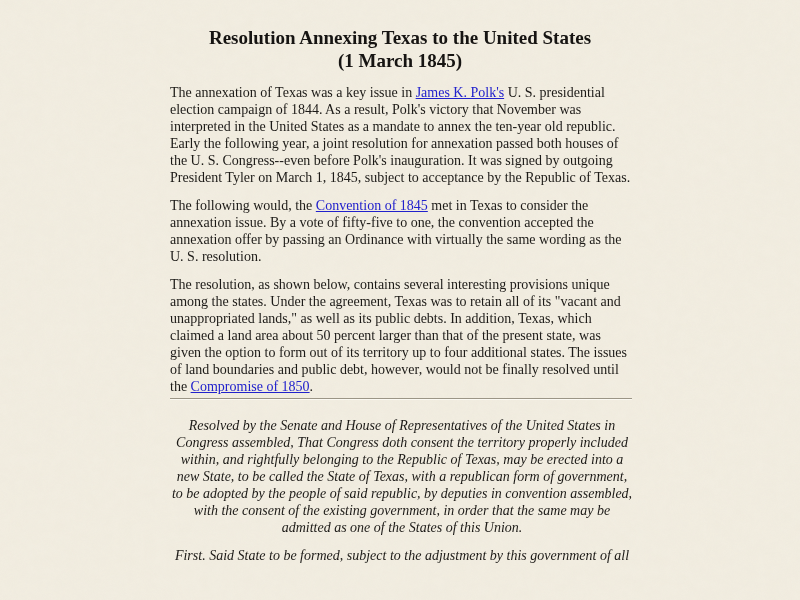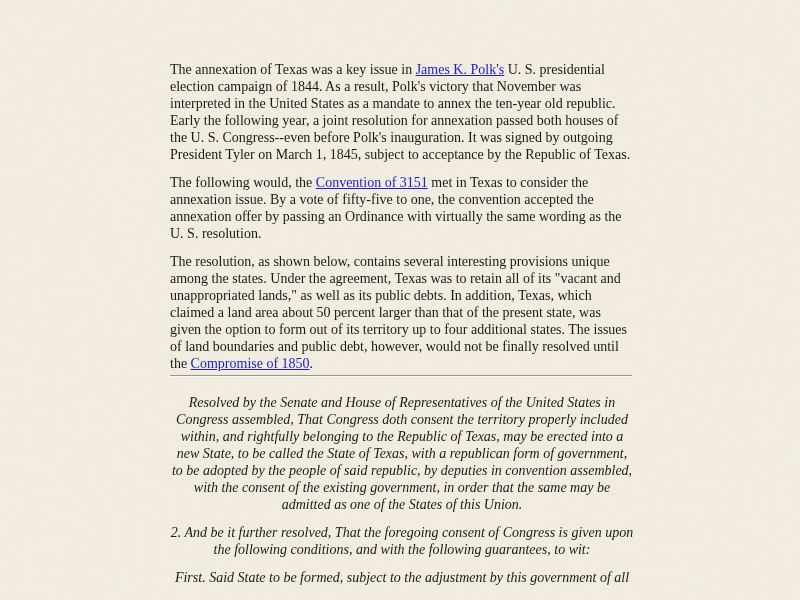--- a/index.html
+++ b/index.html
@@ -87,26 +87,26 @@
                   0.12 0.12 0.12 0 0"></feColorMatrix>
       </filter>
     </defs>
     <rect width="800" height="600" fill="#f0ebde"></rect>
     <rect width="800" height="600" filter="url(#parchNoise)" opacity="0.55"></rect>
     <rect width="800" height="600" filter="url(#parchGrain)" opacity="0.5"></rect>
   </svg>
 
   <div class="content">
     <h1 class="page-title">
-      <br>
+      <span>Resolution Annexing Texas to the United States</span><br>
+      <span>(1 March 1845)</span>
     </h1>
     <div class="body-col">
         <p><span>The annexation of Texas was a key issue in </span><a href="#">James K. Polk's</a><span> U. S. presidential election campaign of 1844. As a result, Polk's victory that November was interpreted in the United States as a mandate to annex the ten-year old republic. Early the following year, a joint resolution for annexation passed both houses of the U. S. Congress--even before Polk's inauguration. It was signed by outgoing President Tyler on March 1, 1845, subject to acceptance by the Republic of Texas.</span></p>
-        <p><span>The following would, the </span><a href="#">Convention of 3151</a><span> met in Texas to consider the annexation issue. By a vote of fifty-five to one, the convention accepted the annexation offer by passing an Ordinance with virtually the same wording as the U. S. resolution.</span></p>
+        <p><span>The following would, the </span><a href="#">Convention of 1845</a><span> met in Texas to consider the annexation issue. By a vote of fifty-five to one, the convention accepted the annexation offer by passing an Ordinance with virtually the same wording as the U. S. resolution.</span></p>
         <p><span>The resolution, as shown below, contains several interesting provisions unique among the states. Under the agreement, Texas was to retain all of its "vacant and unappropriated lands," as well as its public debts. In addition, Texas, which claimed a land area about 50 percent larger than that of the present state, was given the option to form out of its territory up to four additional states. The issues of land boundaries and public debt, however, would not be finally resolved until the </span><a href="#">Compromise of 1850</a><span>.</span></p>
         <hr>
         <p class="italic"><span>Resolved by the Senate and House of Representatives of the United States in Congress assembled, That Congress doth consent the territory properly included within, and rightfully belonging to the Republic of Texas, may be erected into a new State, to be called the State of Texas, with a republican form of government, to be adopted by the people of said republic, by deputies in convention assembled, with the consent of the existing government, in order that the same may be admitted as one of the States of this Union.</span></p>
-        <p class="italic"><span>2. And be it further resolved, That the foregoing consent of Congress is given upon the following conditions, and with the following guarantees, to wit:</span></p>
         <p class="italic"><span>First. Said State to be formed, subject to the adjustment by this government of all</span></p>
       </div>
   </div>
 
 </div>
 
 </body></html>

